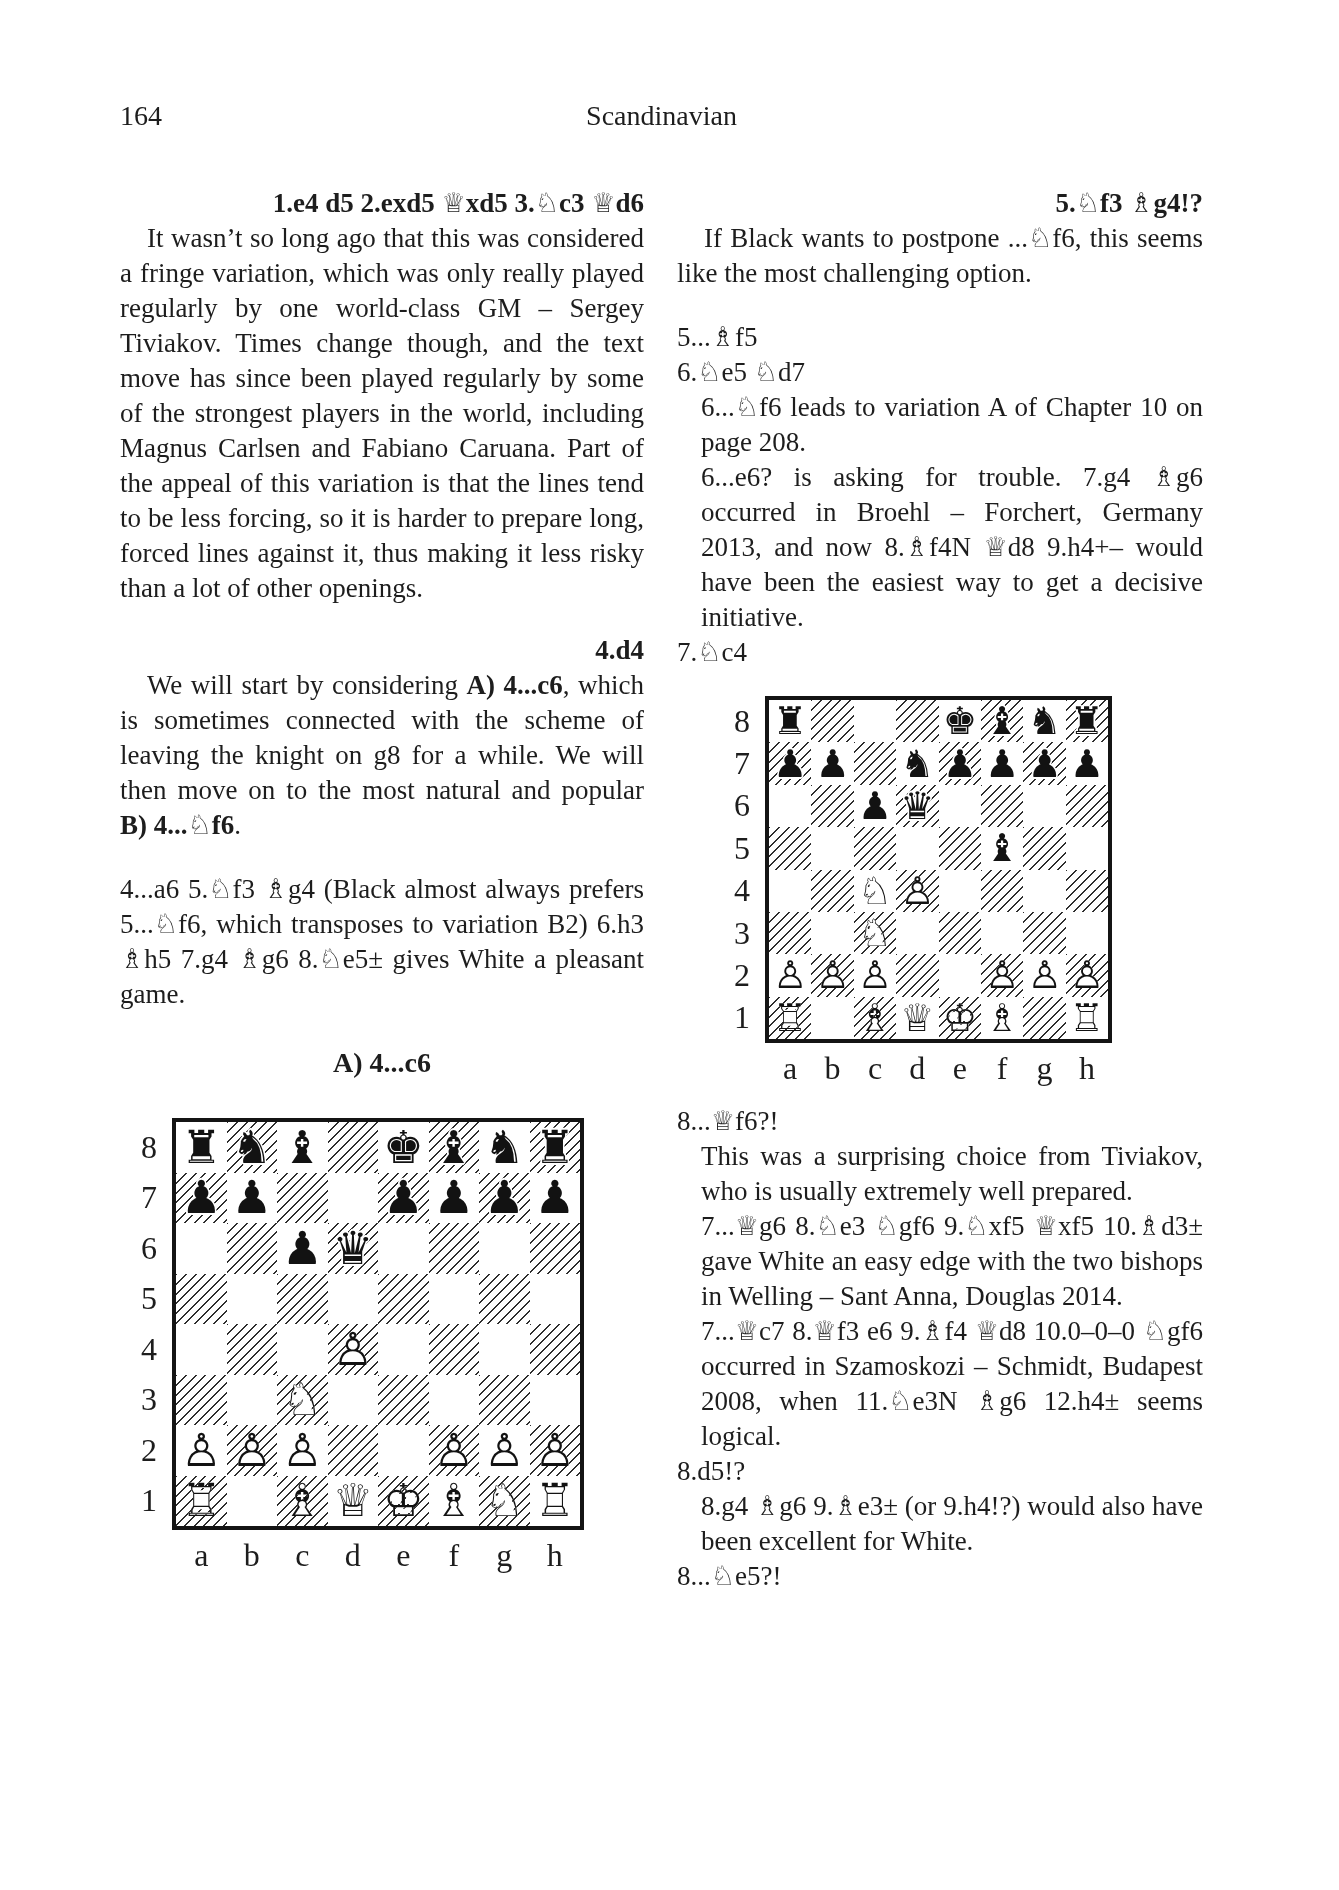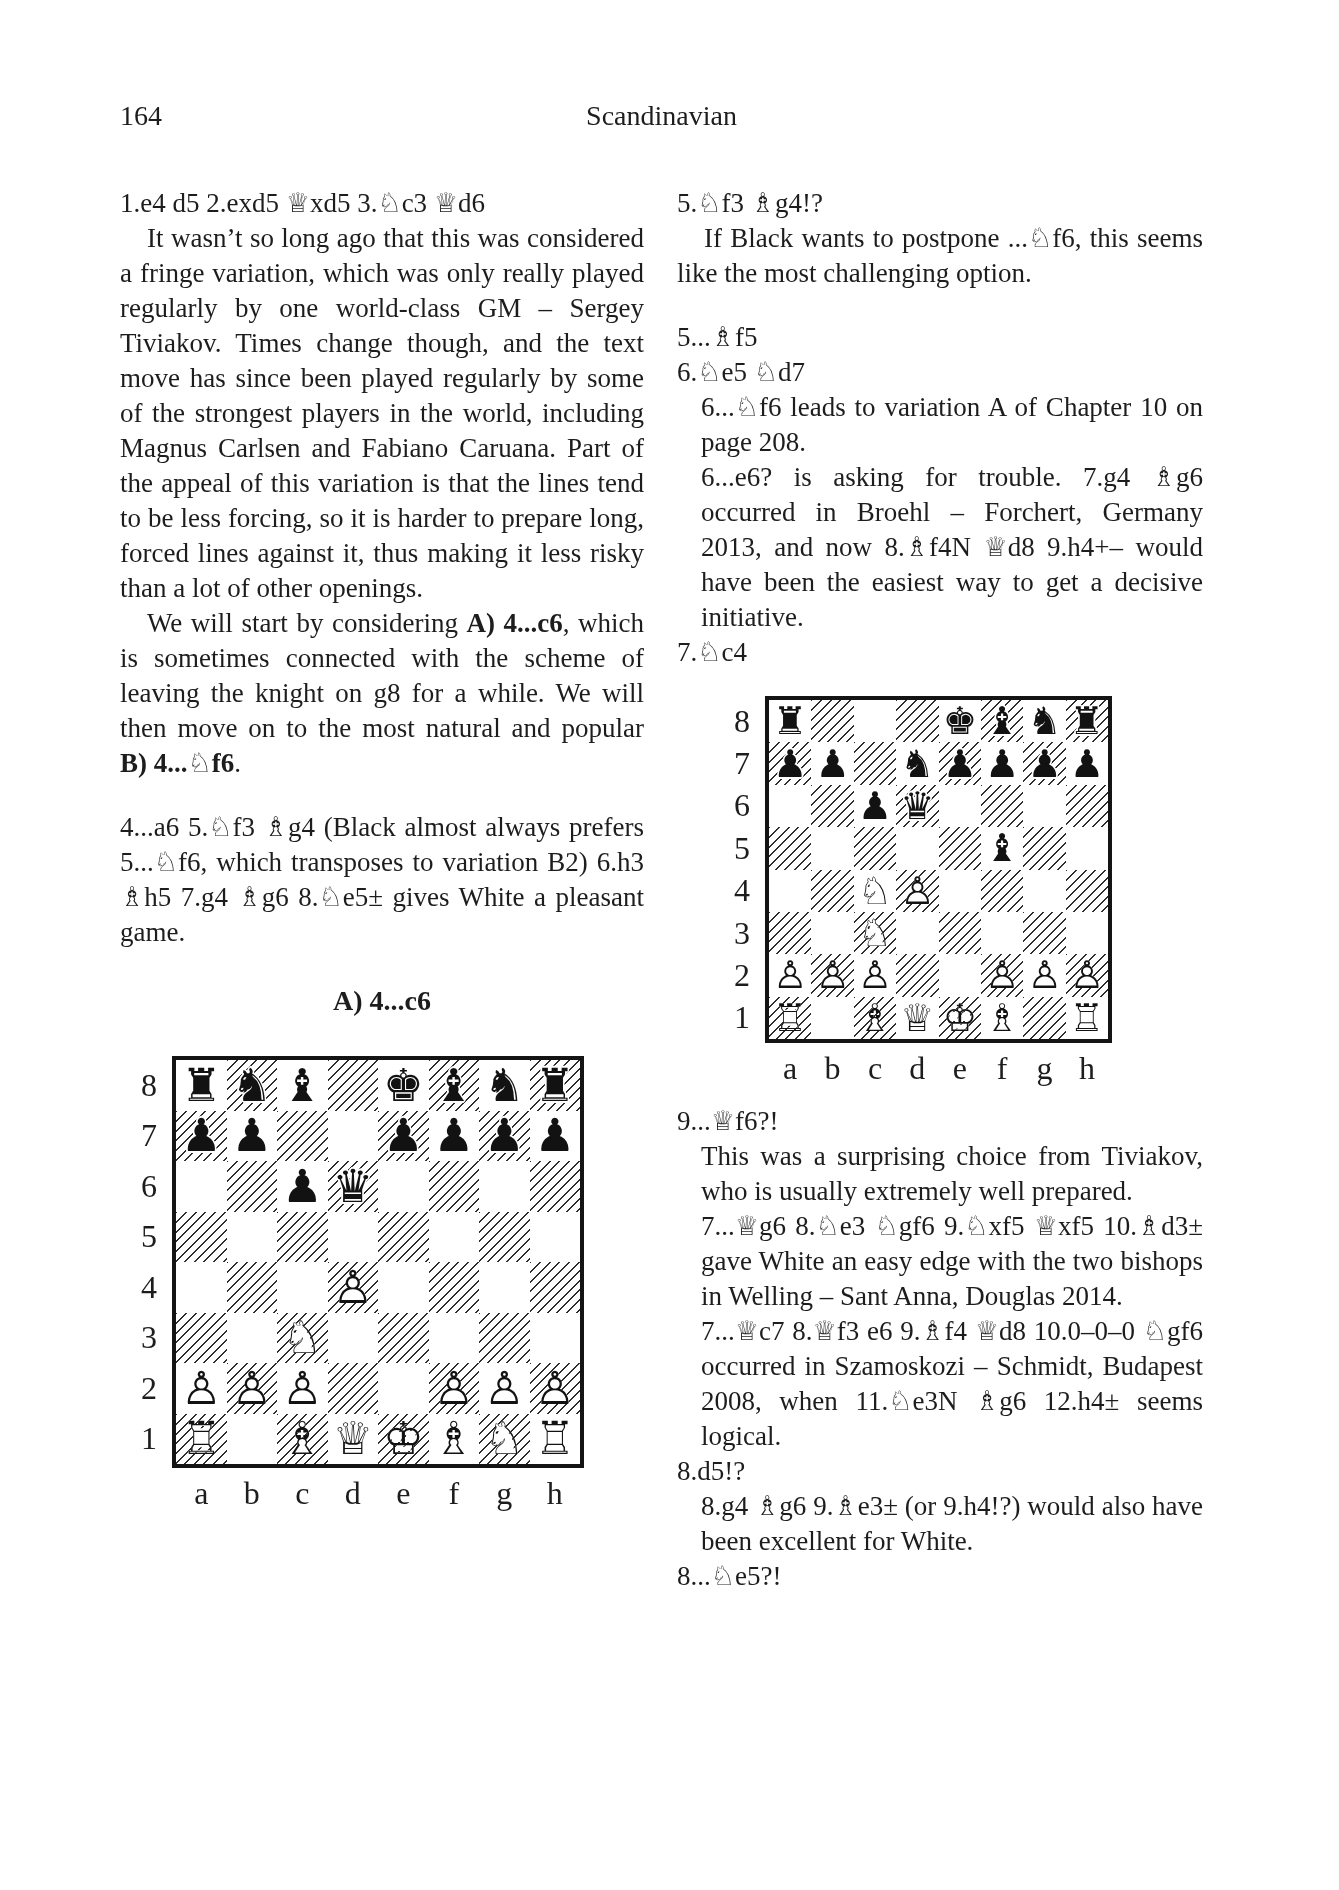--- a/index.html
+++ b/index.html
@@ -23,21 +23,21 @@
   .pagenum{position:absolute;left:0;top:0;}
   .chaptitle{position:absolute;left:0;right:0;top:0;text-align:center;}
   .cols{display:flex;gap:33px;width:1083px;}
   .col{width:524px;}
   .col.right{width:526px;}
 
   p{margin:0;}
   .p{text-align:justify;}
   .ind{text-indent:27px;}
   .blk{margin-left:24px;}
-  .mh{font-weight:normal;}
+  .mh{font-weight:bold;text-align:right;}
   .mv{font-weight:normal;}
   .gap{margin-top:29px;}
   .gap-sm{margin-top:27px;}
   .vh{font-weight:bold;text-align:center;font-size:28px;margin-top:33px;}
 
   
   .diagram{margin-top:38px;}
   .diagram.b-diag{margin-top:26px;margin-bottom:18px;}
   .diag-a{--sq:50.5px;margin-left:6px;}
   .diag-b{--sq:42.4px;margin-left:42px;}
@@ -79,20 +79,21 @@
     <span class="pagenum">164</span>
     <span class="chaptitle">Scandinavian</span>
   </div>
 
   <div class="cols">
 
     <div class="col left">
       <p class="mh">1.e4 d5 2.exd5 ♕xd5 3.♘c3 ♕d6</p>
       <p class="p ind">It wasn’t so long ago that this was considered a fringe variation, which was only really played regularly by one world-class GM – Sergey Tiviakov. Times change though, and the text move has since been played regularly by some of the strongest players in the world, including Magnus Carlsen and Fabiano Caruana. Part of the appeal of this variation is that the lines tend to be less forcing, so it is harder to prepare long, forced lines against it, thus making it less risky than a lot of other openings.</p>
 
+      <p class="mh gap-sm">4.d4</p>
       <p class="p ind"><span>We will start by considering </span><b>A) 4...c6</b><span>, which is sometimes connected with the scheme of leaving the knight on g8 for a while. We will then move on to the most natural and popular </span><b>B) 4...♘f6</b><span>.</span></p>
 
       <p class="p gap">4...a6 5.♘f3 ♗g4 (Black almost always prefers 5...♘f6, which transposes to variation B2) 6.h3 ♗h5 7.g4 ♗g6 8.♘e5± gives White a pleasant game.</p>
 
       <p class="vh">A) 4...c6</p>
 
       <div class="diagram diag-a">
           <div class="diag-inner">
             <div class="ranks">
               <div class="rlab">8</div>
@@ -400,21 +401,21 @@
             <div class="flab">b</div>
             <div class="flab">c</div>
             <div class="flab">d</div>
             <div class="flab">e</div>
             <div class="flab">f</div>
             <div class="flab">g</div>
             <div class="flab">h</div>
           </div>
         </div>
 
-      <p class="mv">9...♕f6?!</p>
+      <p class="mv">8...♕f6?!</p>
       <p class="p blk">This was a surprising choice from Tiviakov, who is usually extremely well prepared.</p>
       <p class="p blk">7...♕g6 8.♘e3 ♘gf6 9.♘xf5 ♕xf5 10.♗d3± gave White an easy edge with the two bishops in Welling – Sant Anna, Douglas 2014.</p>
       <p class="p blk">7...♕c7 8.♕f3 e6 9.♗f4 ♕d8 10.0–0–0 ♘gf6 occurred in Szamoskozi – Schmidt, Budapest 2008, when 11.♘e3N ♗g6 12.h4± seems logical.</p>
 
       <p class="mv">8.d5!?</p>
       <p class="p blk">8.g4 ♗g6 9.♗e3± (or 9.h4!?) would also have been excellent for White.</p>
 
       <p class="mv">8...♘e5?!</p>
     </div>
   </div>

